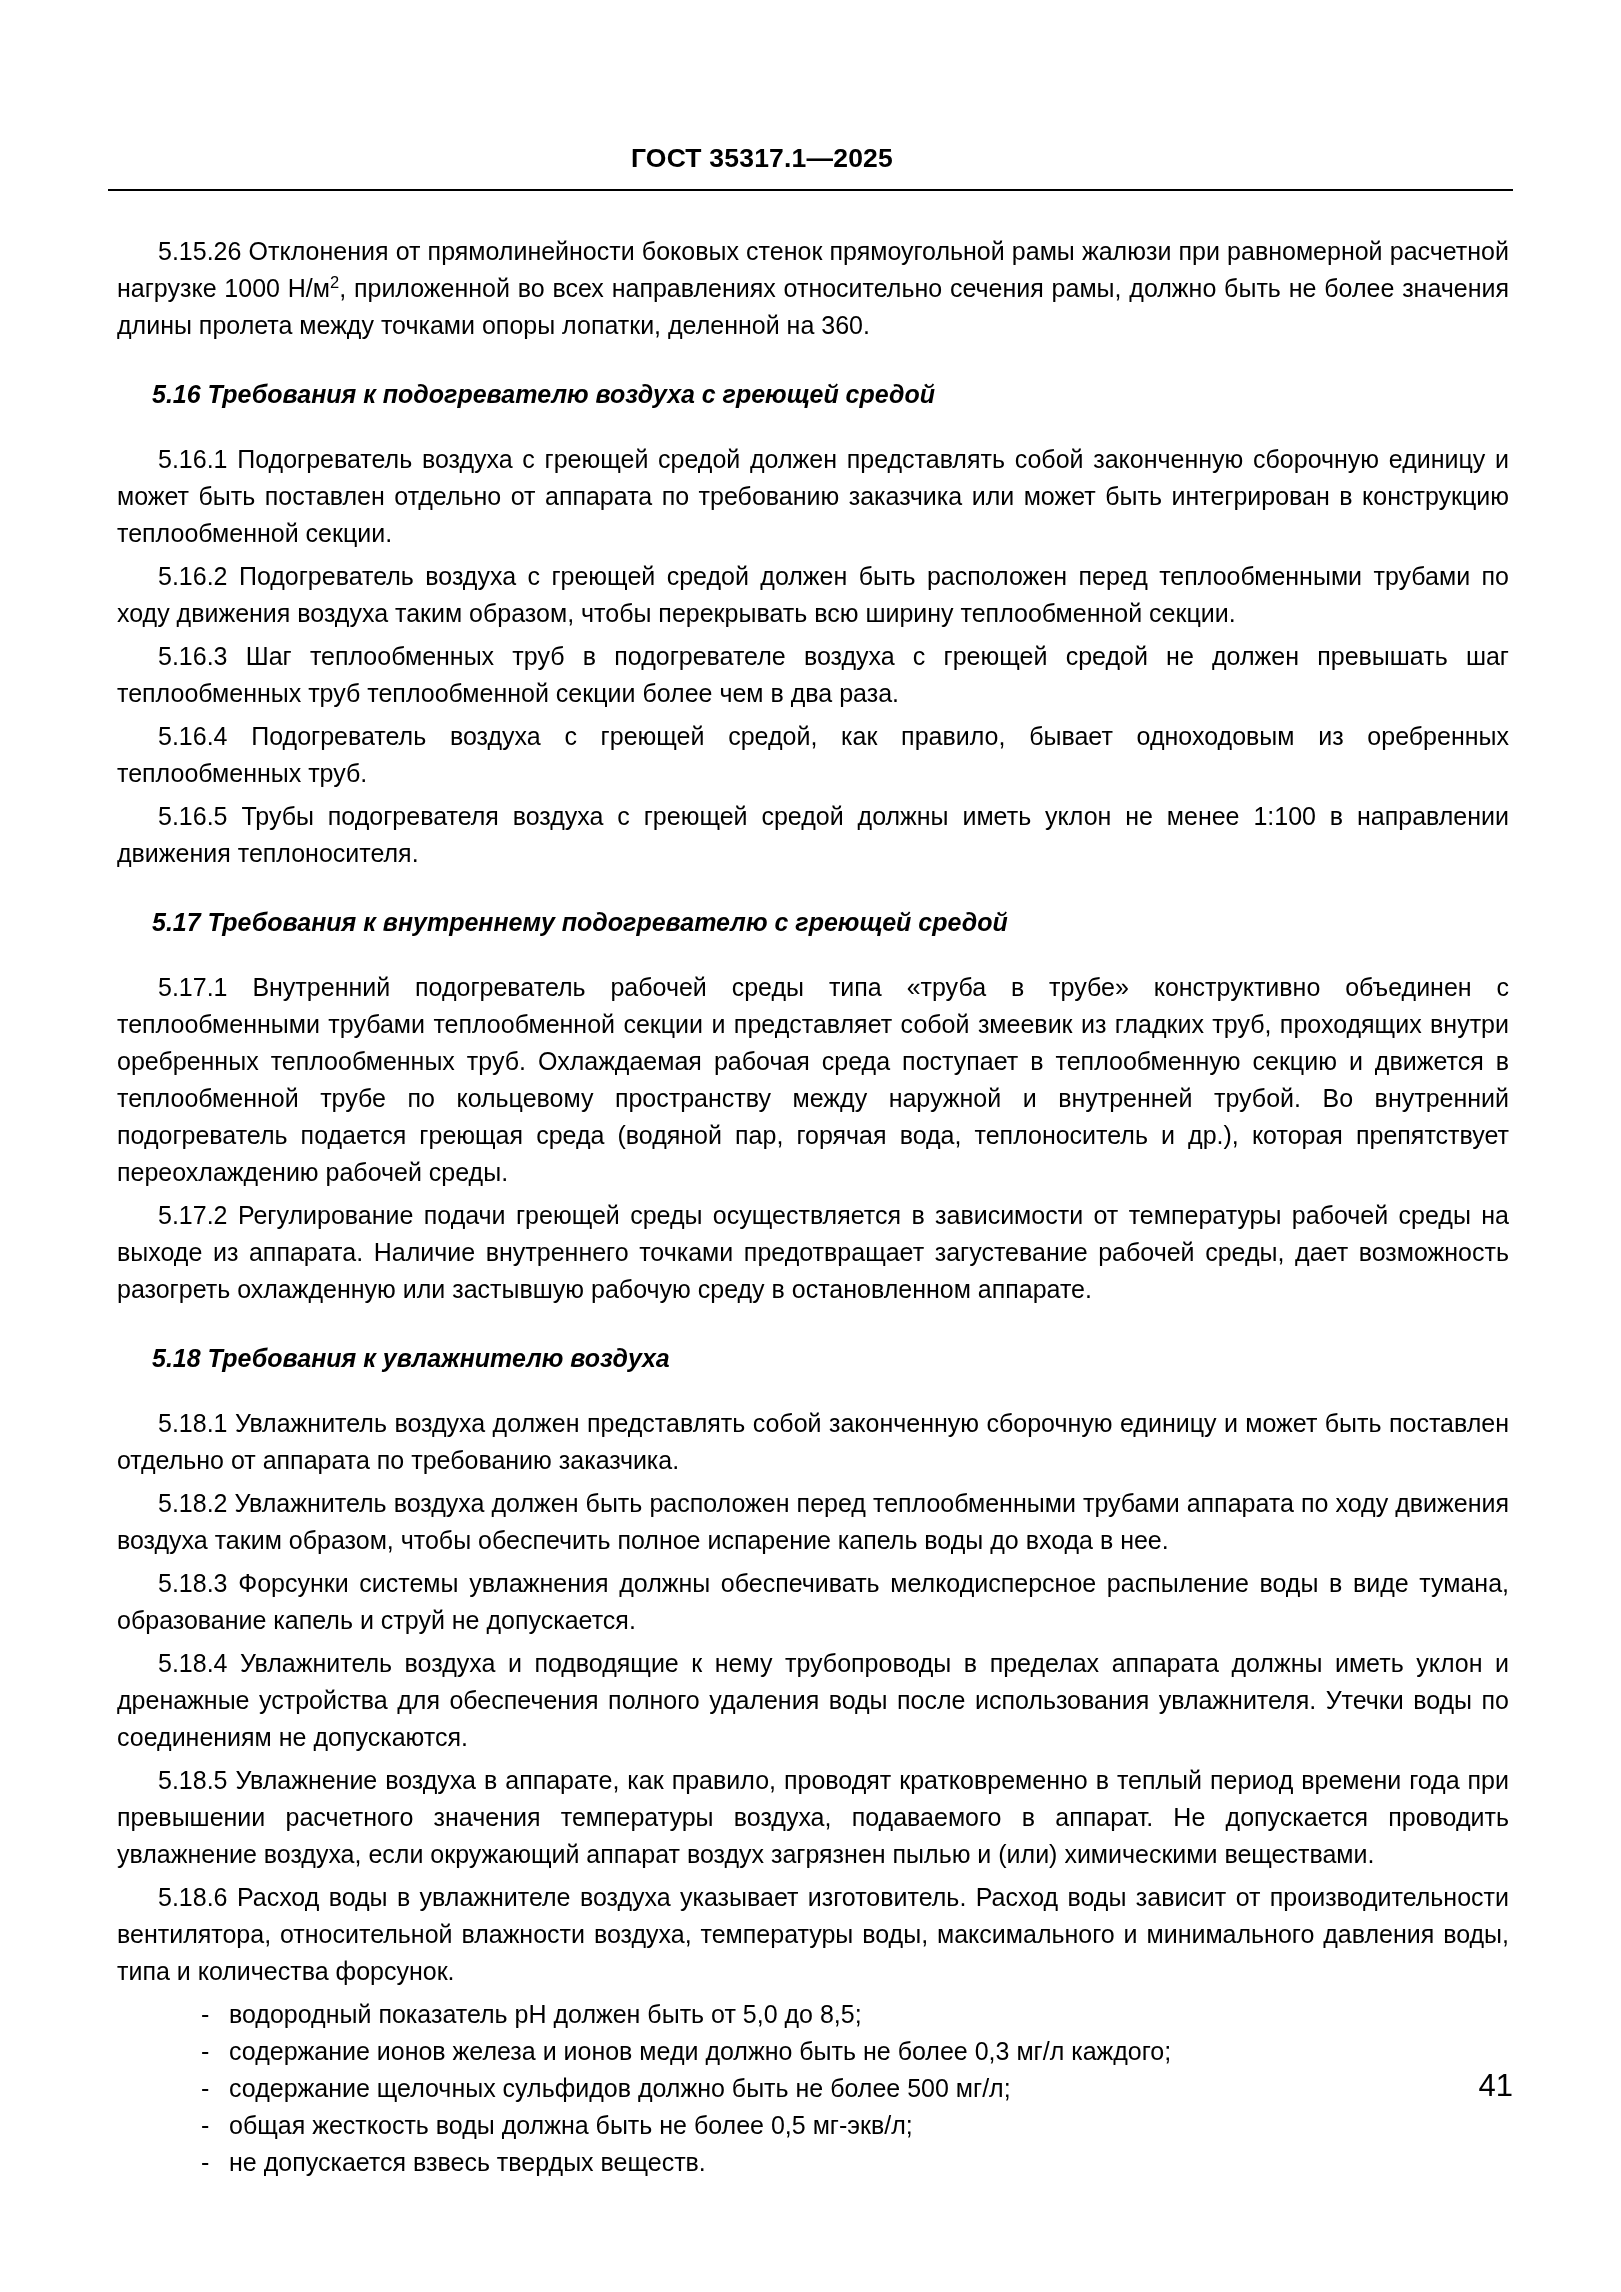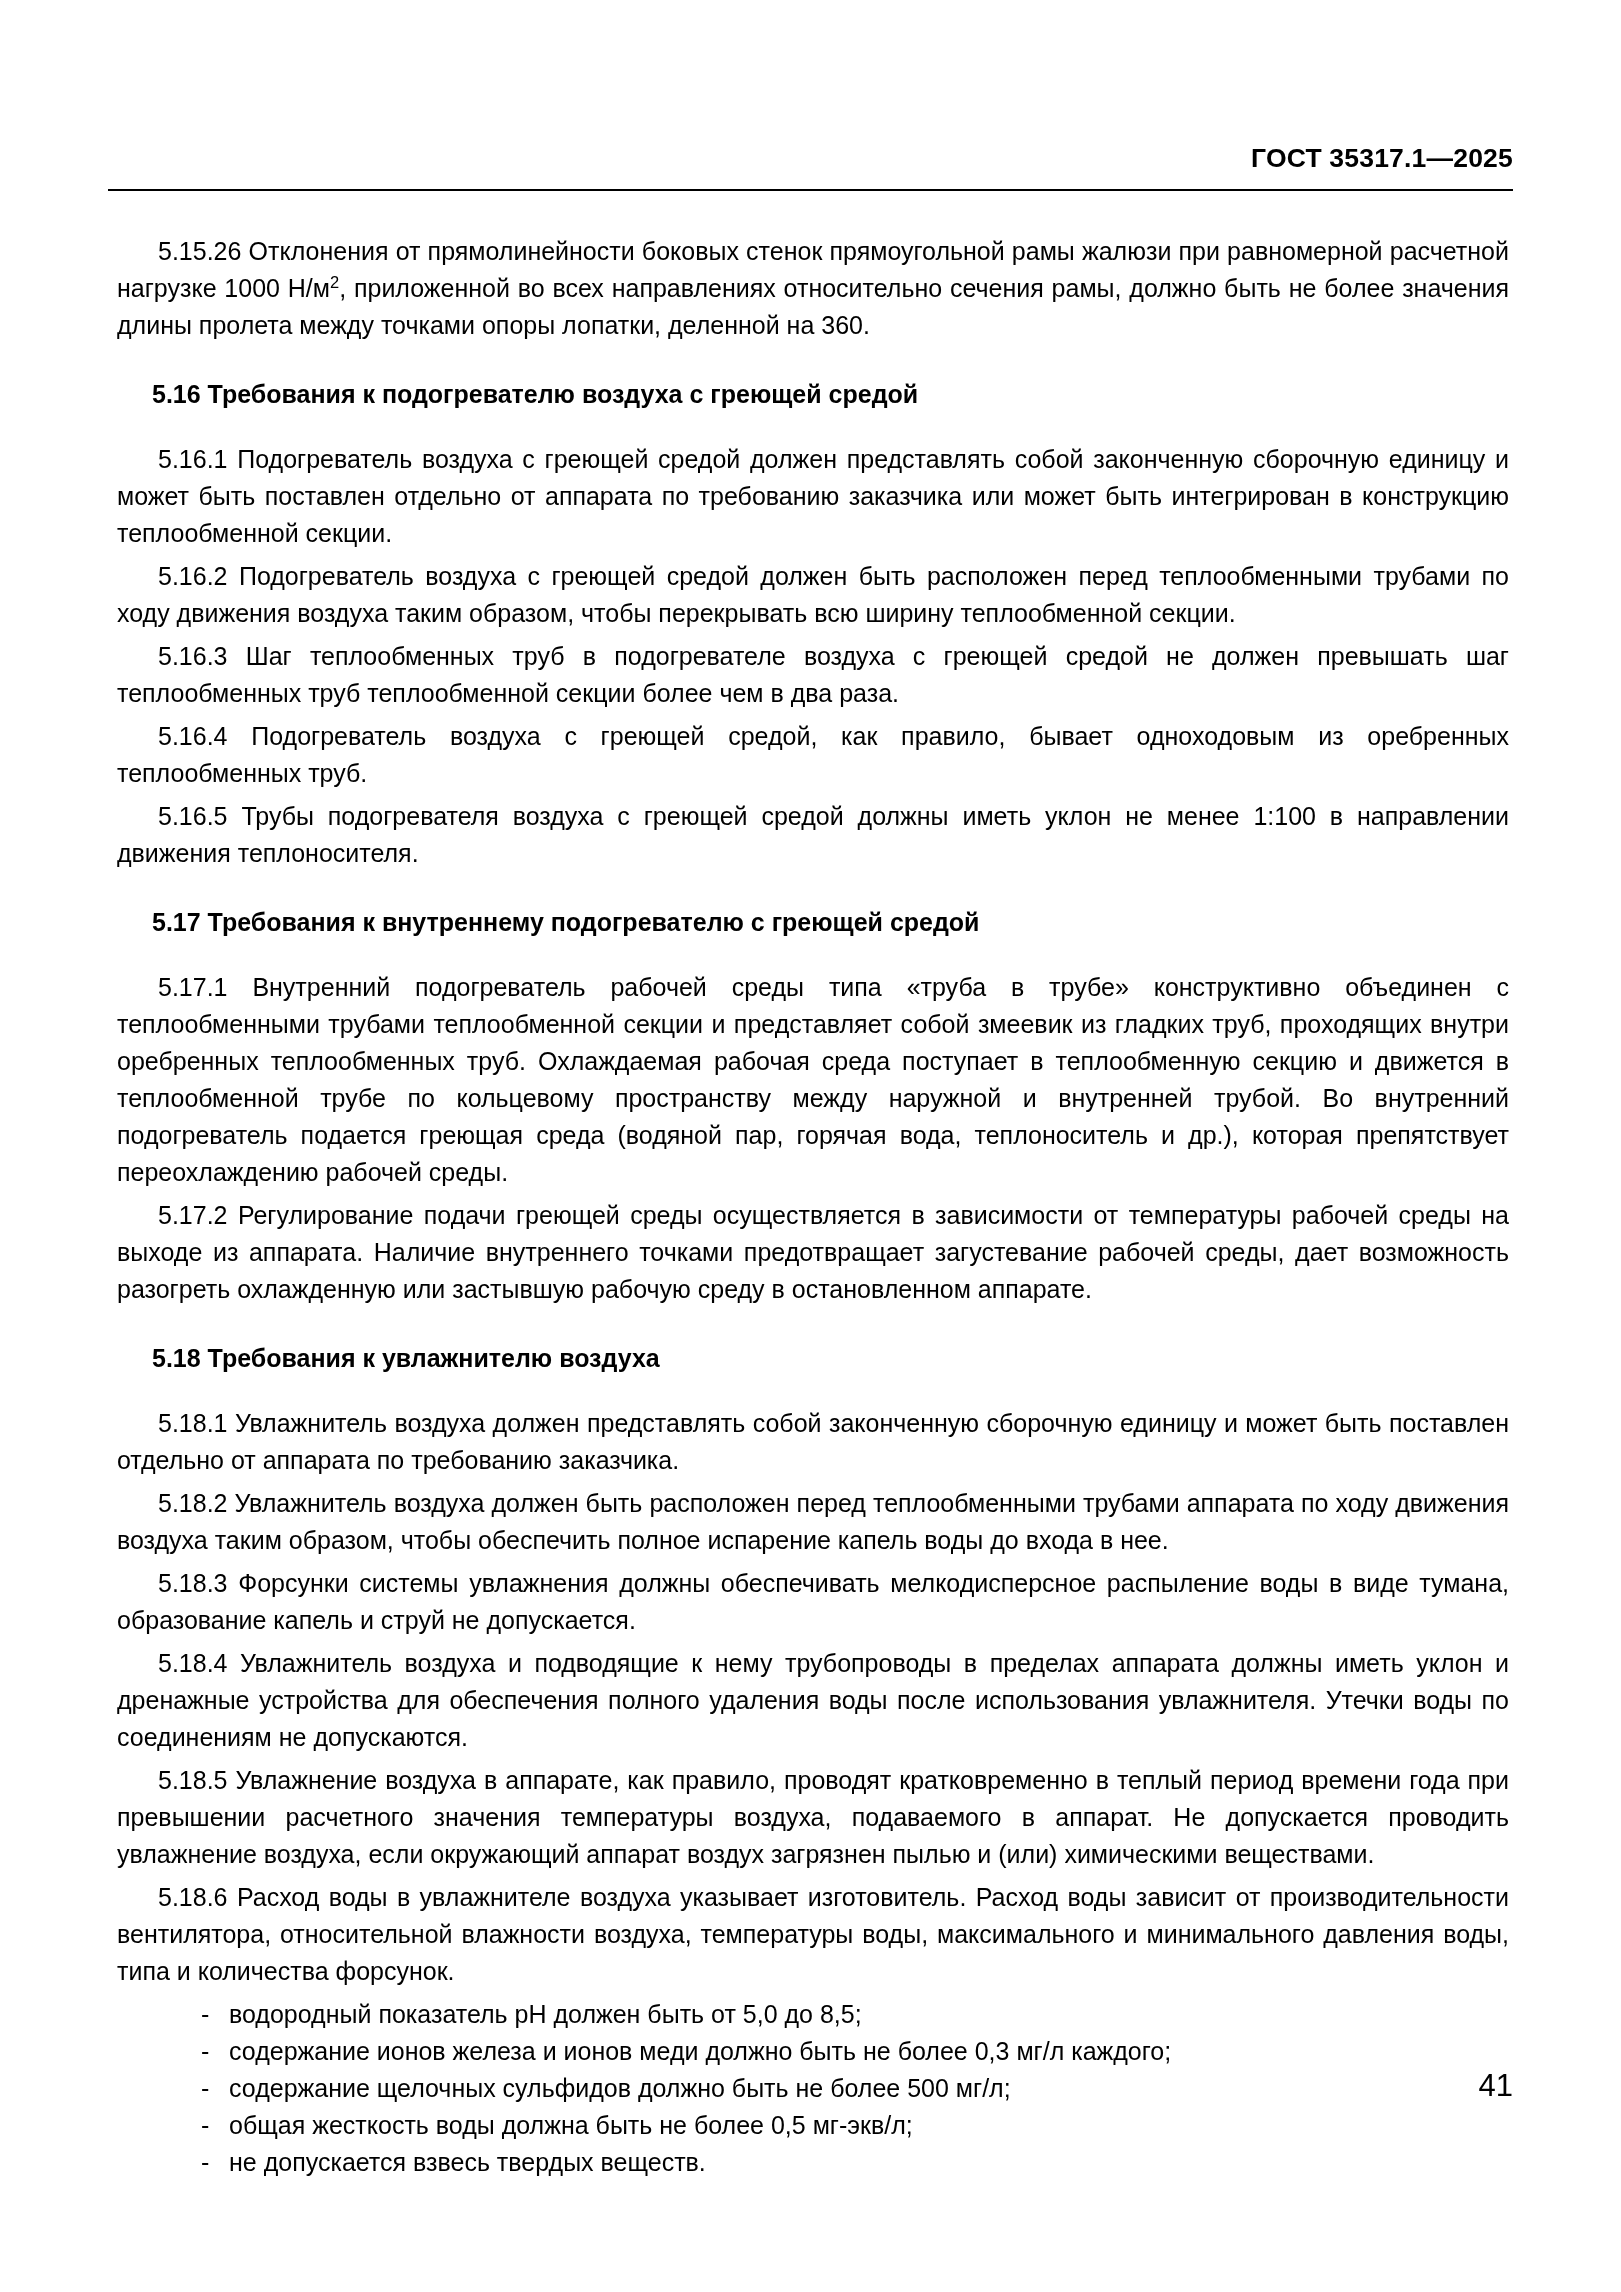--- a/index.html
+++ b/index.html
@@ -19,21 +19,21 @@
     background: #ffffff;
     box-sizing: border-box;
     overflow: hidden;
   }
   
   .header {
     position: absolute;
     top: 143px;
     right: 108px;
     width: 882px;
-    text-align: right;
+    text-align: left;
   }
   .header-rule {
     position: absolute;
     top: 189px;
     left: 108px;
     right: 108px;
     height: 2px;
     background: #000000;
   }
   .header-title {
@@ -60,20 +60,21 @@
   p.para.indent {
     text-indent: 41px;
   }
   h3.heading {
     margin: 0;
     font-size: 25px;
     line-height: 37px;
     font-weight: bold;
     text-indent: 41px;
     text-align: left;
+    font-style: italic;
   }
   .gap-before-heading { height: 25.5px; }
   .gap-after-heading  { height: 22.5px; }
   .bullets {
     margin: 0;
     padding: 0;
     list-style: none;
   }
   .bullets li {
     font-size: 25px;

